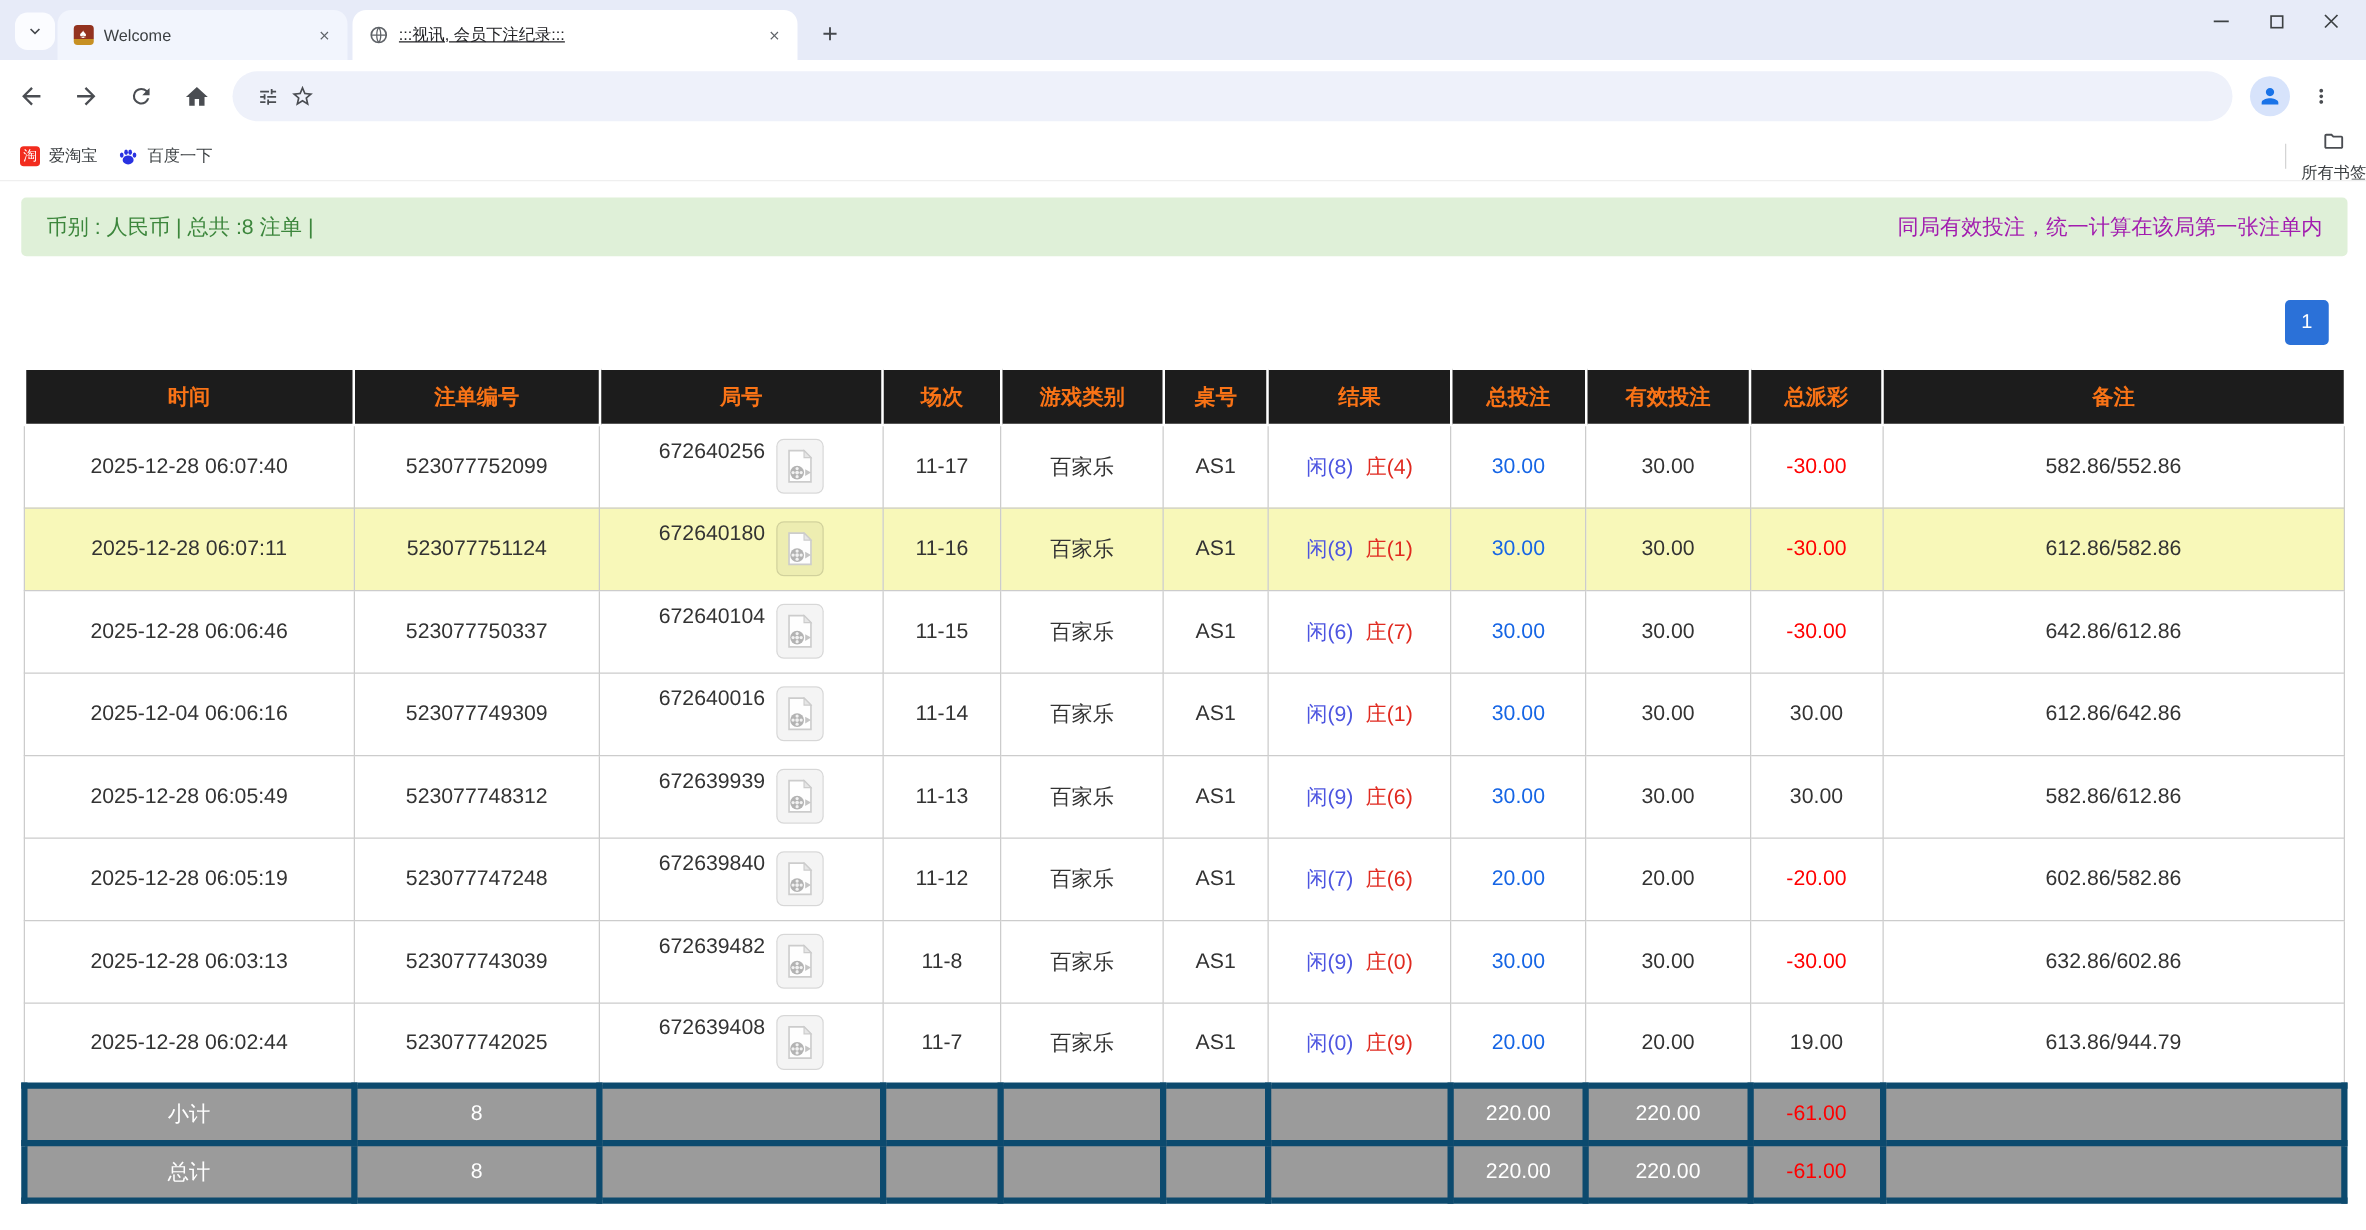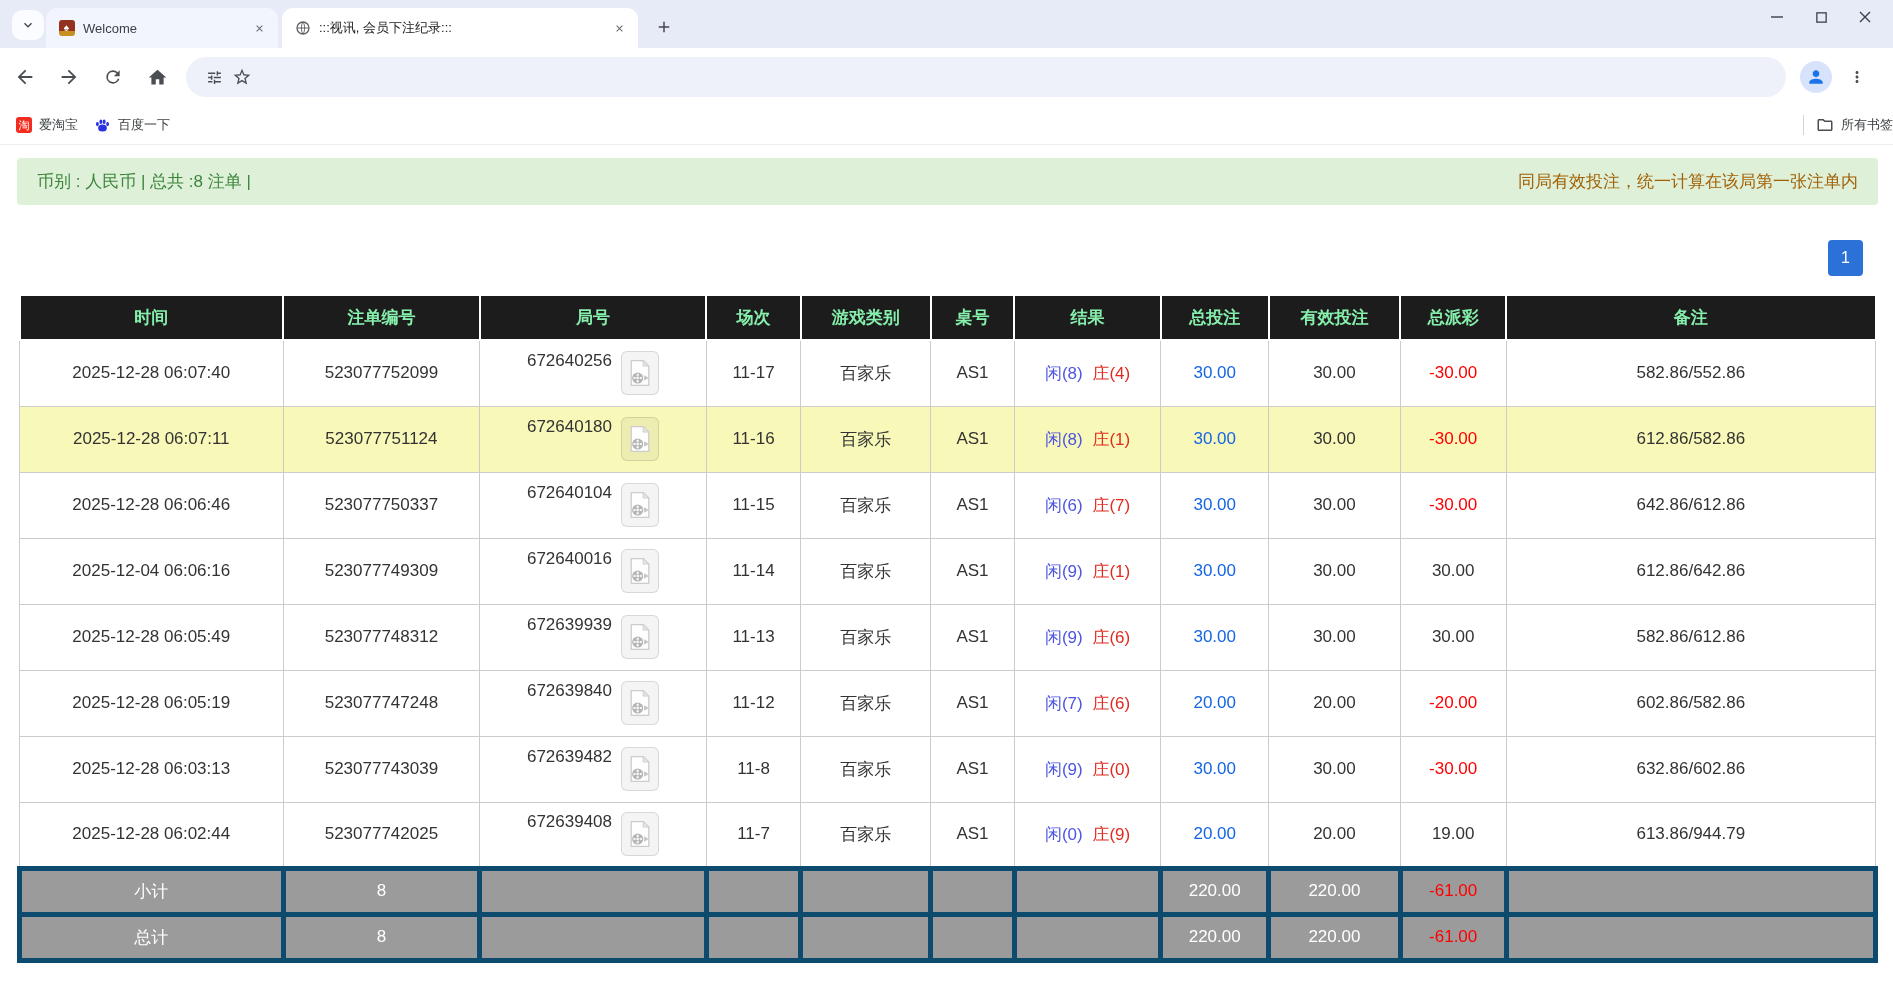--- a/index.html
+++ b/index.html
@@ -7,21 +7,21 @@
               font-family:"Liberation Sans", sans-serif; }
   .screen { position:relative; width:1893px; height:984px; }
 
   
   .tabstrip { position:absolute; left:0; top:0; width:1893px; height:48px; background:#e7ebf8; }
   .tab-search-btn { position:absolute; left:12px; top:10px; width:32px; height:30px; border:none;
                     background:#fbfcff; border-radius:10px; display:flex; align-items:center; justify-content:center; cursor:pointer; }
   .tab { position:absolute; top:8px; height:40px; display:flex; align-items:center; padding:0 10px 0 12px;
          border-radius:11px 11px 0 0; font-size:13px; color:#3c4043; }
   .tab.inactive { left:46px; width:232px; background:#f2f5fd; }
-  .tab.active   { left:282px; width:356px; background:#ffffff; color:#202124; }
+  .tab.active   { left:282px; width:356px; background:#ffffff; color:#202124;text-decoration:underline; }
   .tab .title { flex:1; white-space:nowrap; overflow:hidden; text-overflow:ellipsis; margin:0 8px; }
   .tab-close { width:18px; height:18px; border:none; background:transparent; border-radius:50%;
                display:flex; align-items:center; justify-content:center; cursor:pointer; flex:none; }
   .favicon { width:17px; height:17px; flex:none; display:flex; align-items:center; justify-content:center; }
   .fav-cards { width:16px; height:16px; border-radius:3px; background:linear-gradient(#93321f 70%, #c79023 70%);
                color:#fff; font-size:10px; line-height:16px; text-align:center; }
   .newtab-btn { position:absolute; left:650px; top:13px; width:28px; height:28px; border:none; background:transparent;
                 border-radius:50%; display:flex; align-items:center; justify-content:center; cursor:pointer; }
   .wincontrols { position:absolute; right:6px; top:0; height:34px; display:flex; }
   .winbtn { width:44px; height:34px; border:none; background:transparent; display:flex; align-items:center; justify-content:center; cursor:pointer; }
@@ -42,37 +42,37 @@
 
   .bookmarksbar { position:absolute; left:0; top:106px; width:1893px; height:39px; background:#fff;
                   border-bottom:1px solid #efefef; display:flex; align-items:center; overflow:hidden; }
   .bookmark { display:flex; align-items:center; gap:7px; margin-left:16px; font-size:13px; color:#3c4043;
               border:none; background:transparent; cursor:pointer; }
   .bm-taobao { width:16px; height:16px; background:#f22c1e; border-radius:3px; color:#fff; font-size:11px;
                line-height:16px; text-align:center; }
   .bm-spacer { flex:1; }
   .bm-sep { width:1px; height:20px; background:#d4d4d4; margin:0 12px; }
   .allbookmarks { display:flex; align-items:center; gap:7px; font-size:13px; color:#3c4043; border:none;
-                  background:transparent; cursor:pointer; white-space:nowrap; }
+                  background:transparent; cursor:pointer; white-space:nowrap;flex-direction:column; }
 
   
   .page { position:absolute; left:0; top:154px; width:1879px; height:838px; background:#fff; }
   .infobar { position:absolute; left:17px; top:4px; width:1861px; height:47px; background:#dff0d8; border-radius:4px;
              display:flex; align-items:center; justify-content:space-between; padding:0 20px; font-size:17px; }
   .infobar .left { color:#3c863c; }
-  .infobar .right { color:#a16207; }
+  .infobar .right { color:#a21caf; }
   .pager { position:absolute; right:16px; top:86px; }
   .pagebtn { width:35px; height:36px; background:#2b71d8; color:#fff; border:none; border-radius:4px;
              font-size:16px; font-family:"Liberation Sans",sans-serif; cursor:pointer; }
 
   table.bet { position:absolute; left:17px; top:140px; width:1861px; border-collapse:collapse; table-layout:fixed;
               font-size:17px; color:#333; }
   col.c1{width:14.2%} col.c2{width:10.6%} col.c3{width:12.2%} col.c4{width:5.1%} col.c5{width:7.0%}
   col.c6{width:4.5%} col.c7{width:7.9%} col.c8{width:5.8%} col.c9{width:7.1%} col.c10{width:5.7%} col.c11{width:19.9%}
-  table.bet th { background:#1c1c1c; color:#86efac; font-weight:bold; height:45px; border:2px solid #fff; text-align:center; }
+  table.bet th { background:#1c1c1c; color:#f97316; font-weight:bold; height:45px; border:2px solid #fff; text-align:center; }
   table.bet tbody td { background:#fff; border:1px solid #ccc; height:66px; text-align:center; }
   table.bet tr.hl td { background:#f8f8b9; }
   .round-wrap { display:flex; align-items:flex-start; justify-content:center; gap:9px; }
   .video-btn { width:38px; height:44px; border:1px solid rgba(0,0,0,.12); background:rgba(0,0,0,.045);
                border-radius:6px; display:flex; align-items:center; justify-content:center; cursor:pointer; }
   .res-player { color:#4d55e0; }
   .res-banker { color:#e02a20; margin-left:5px; }
   .amt-link { color:#1565e5; cursor:pointer; }
   td.neg, .neg { color:#ff0000; }
   table.bet tr.sum td { background:#9b9b9b; color:#fff; border:5px solid #0c4a6e; height:46px; }

